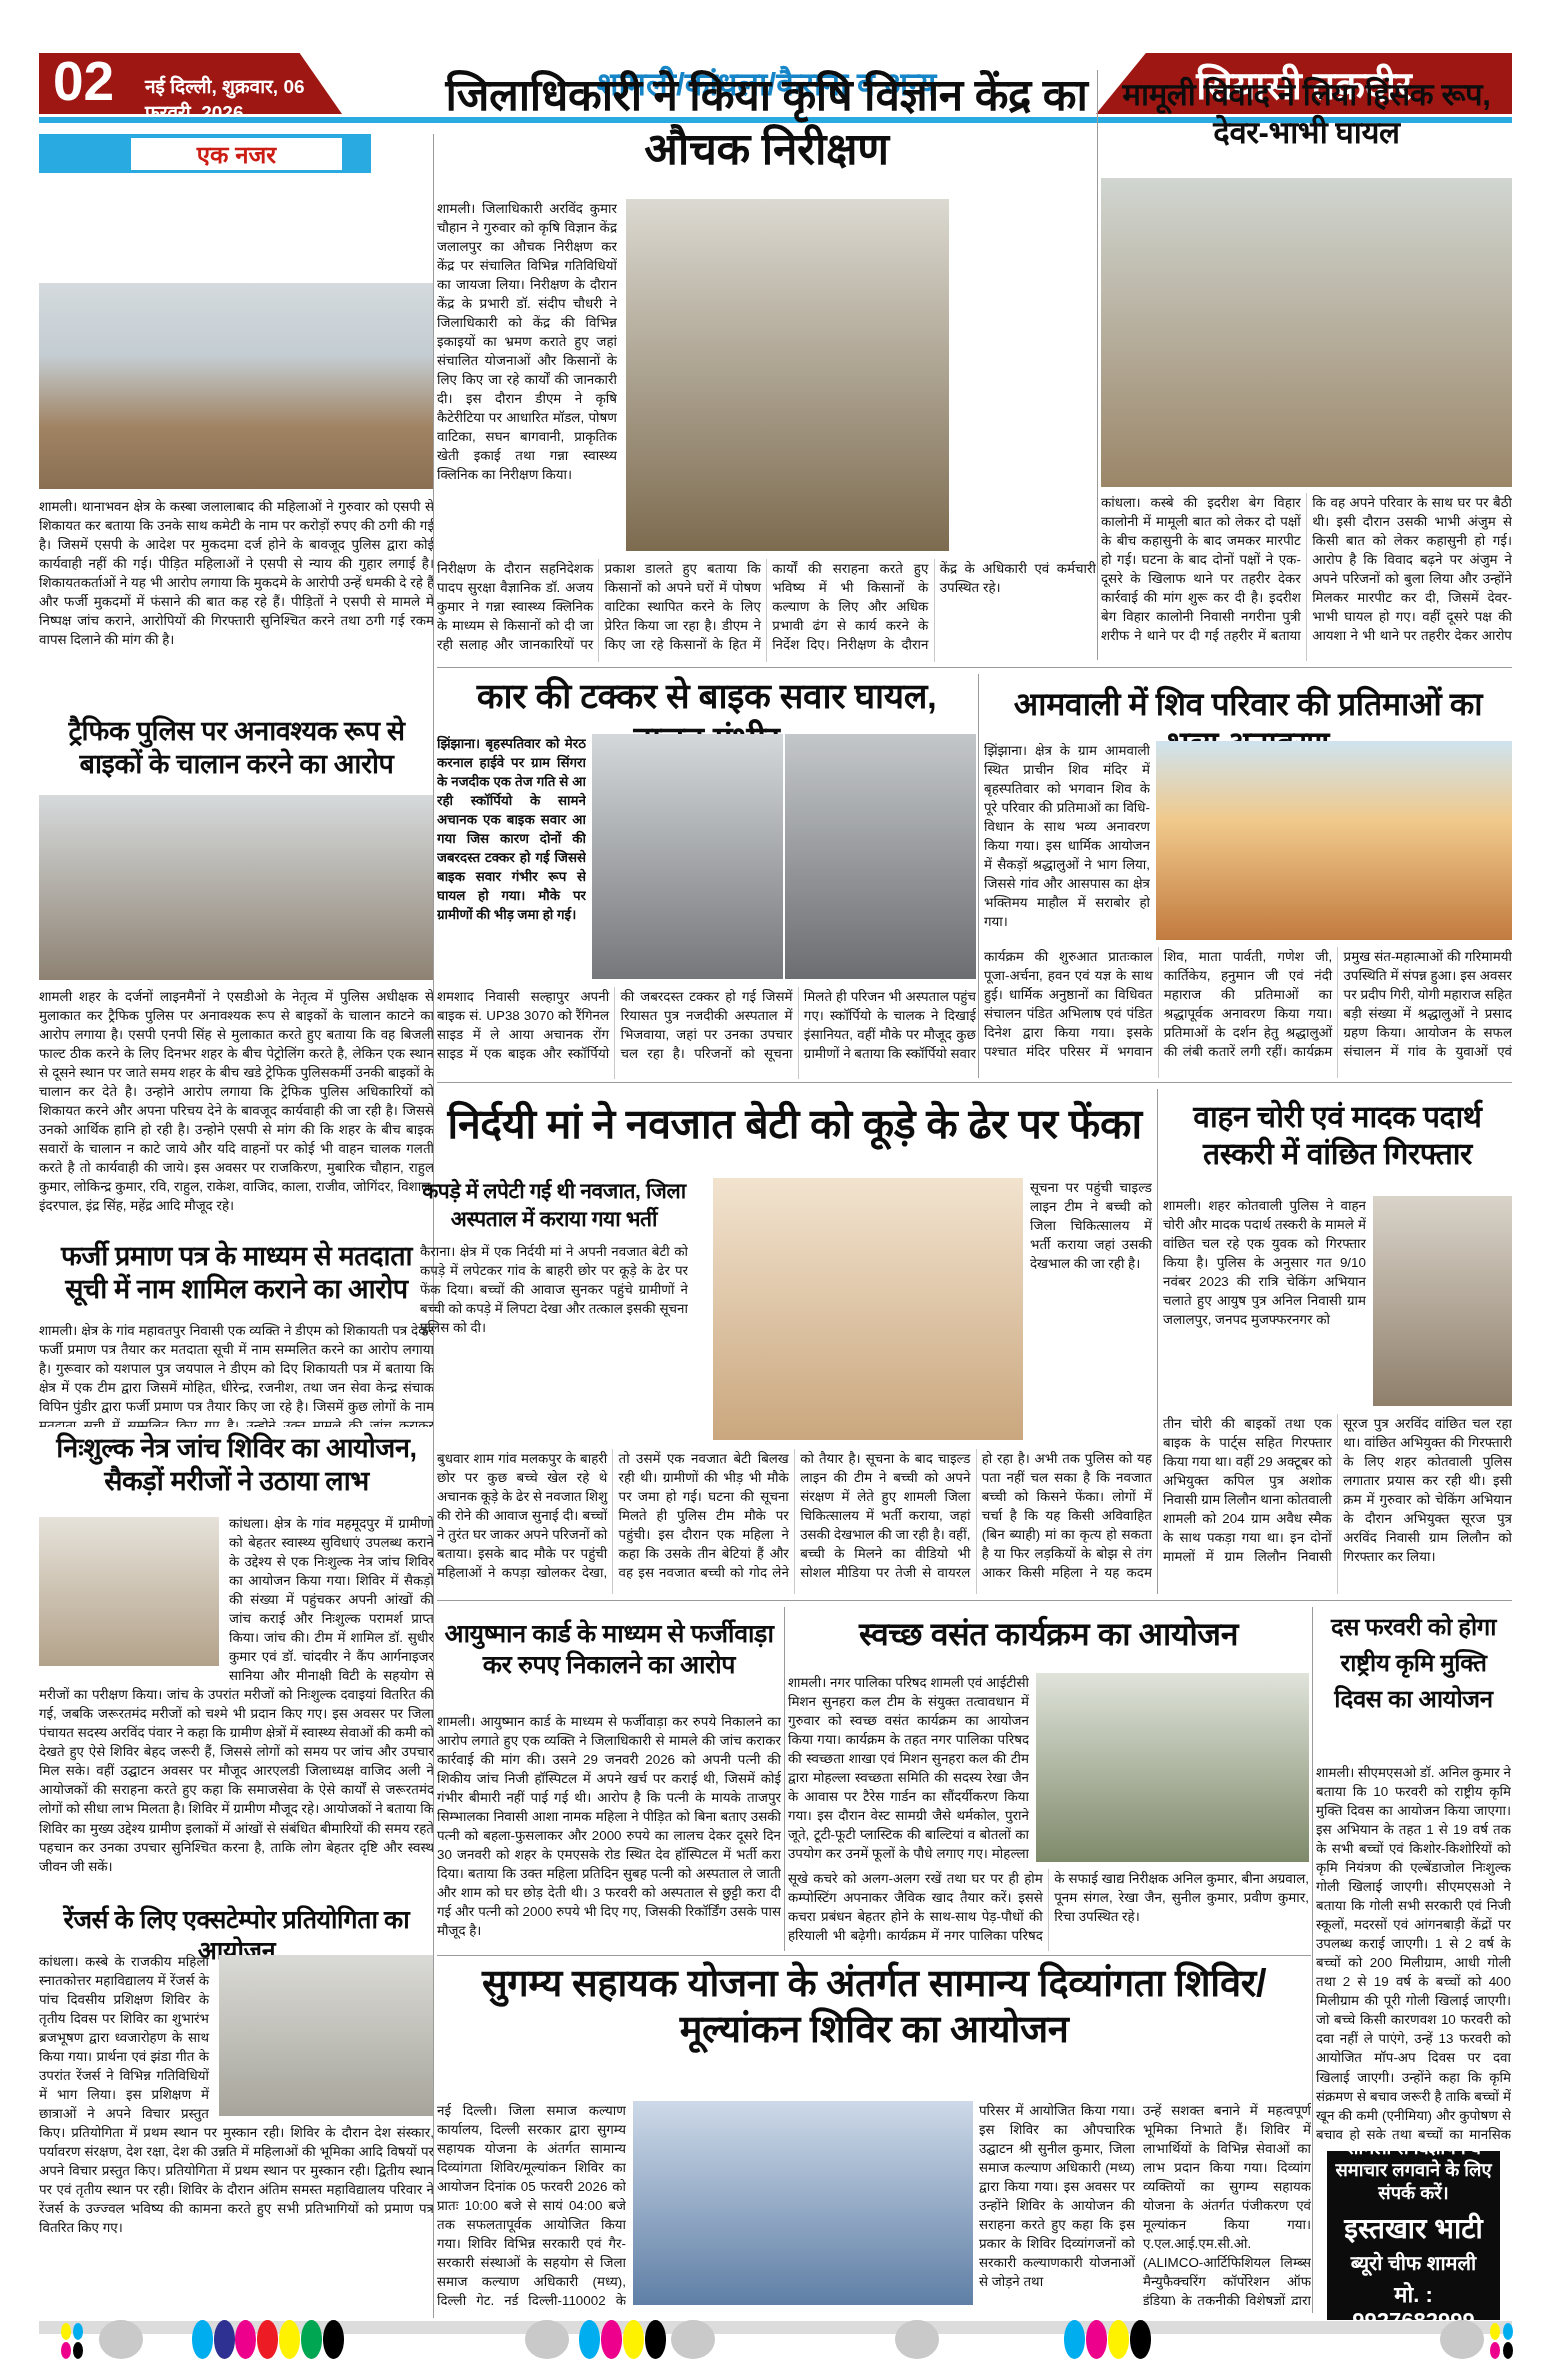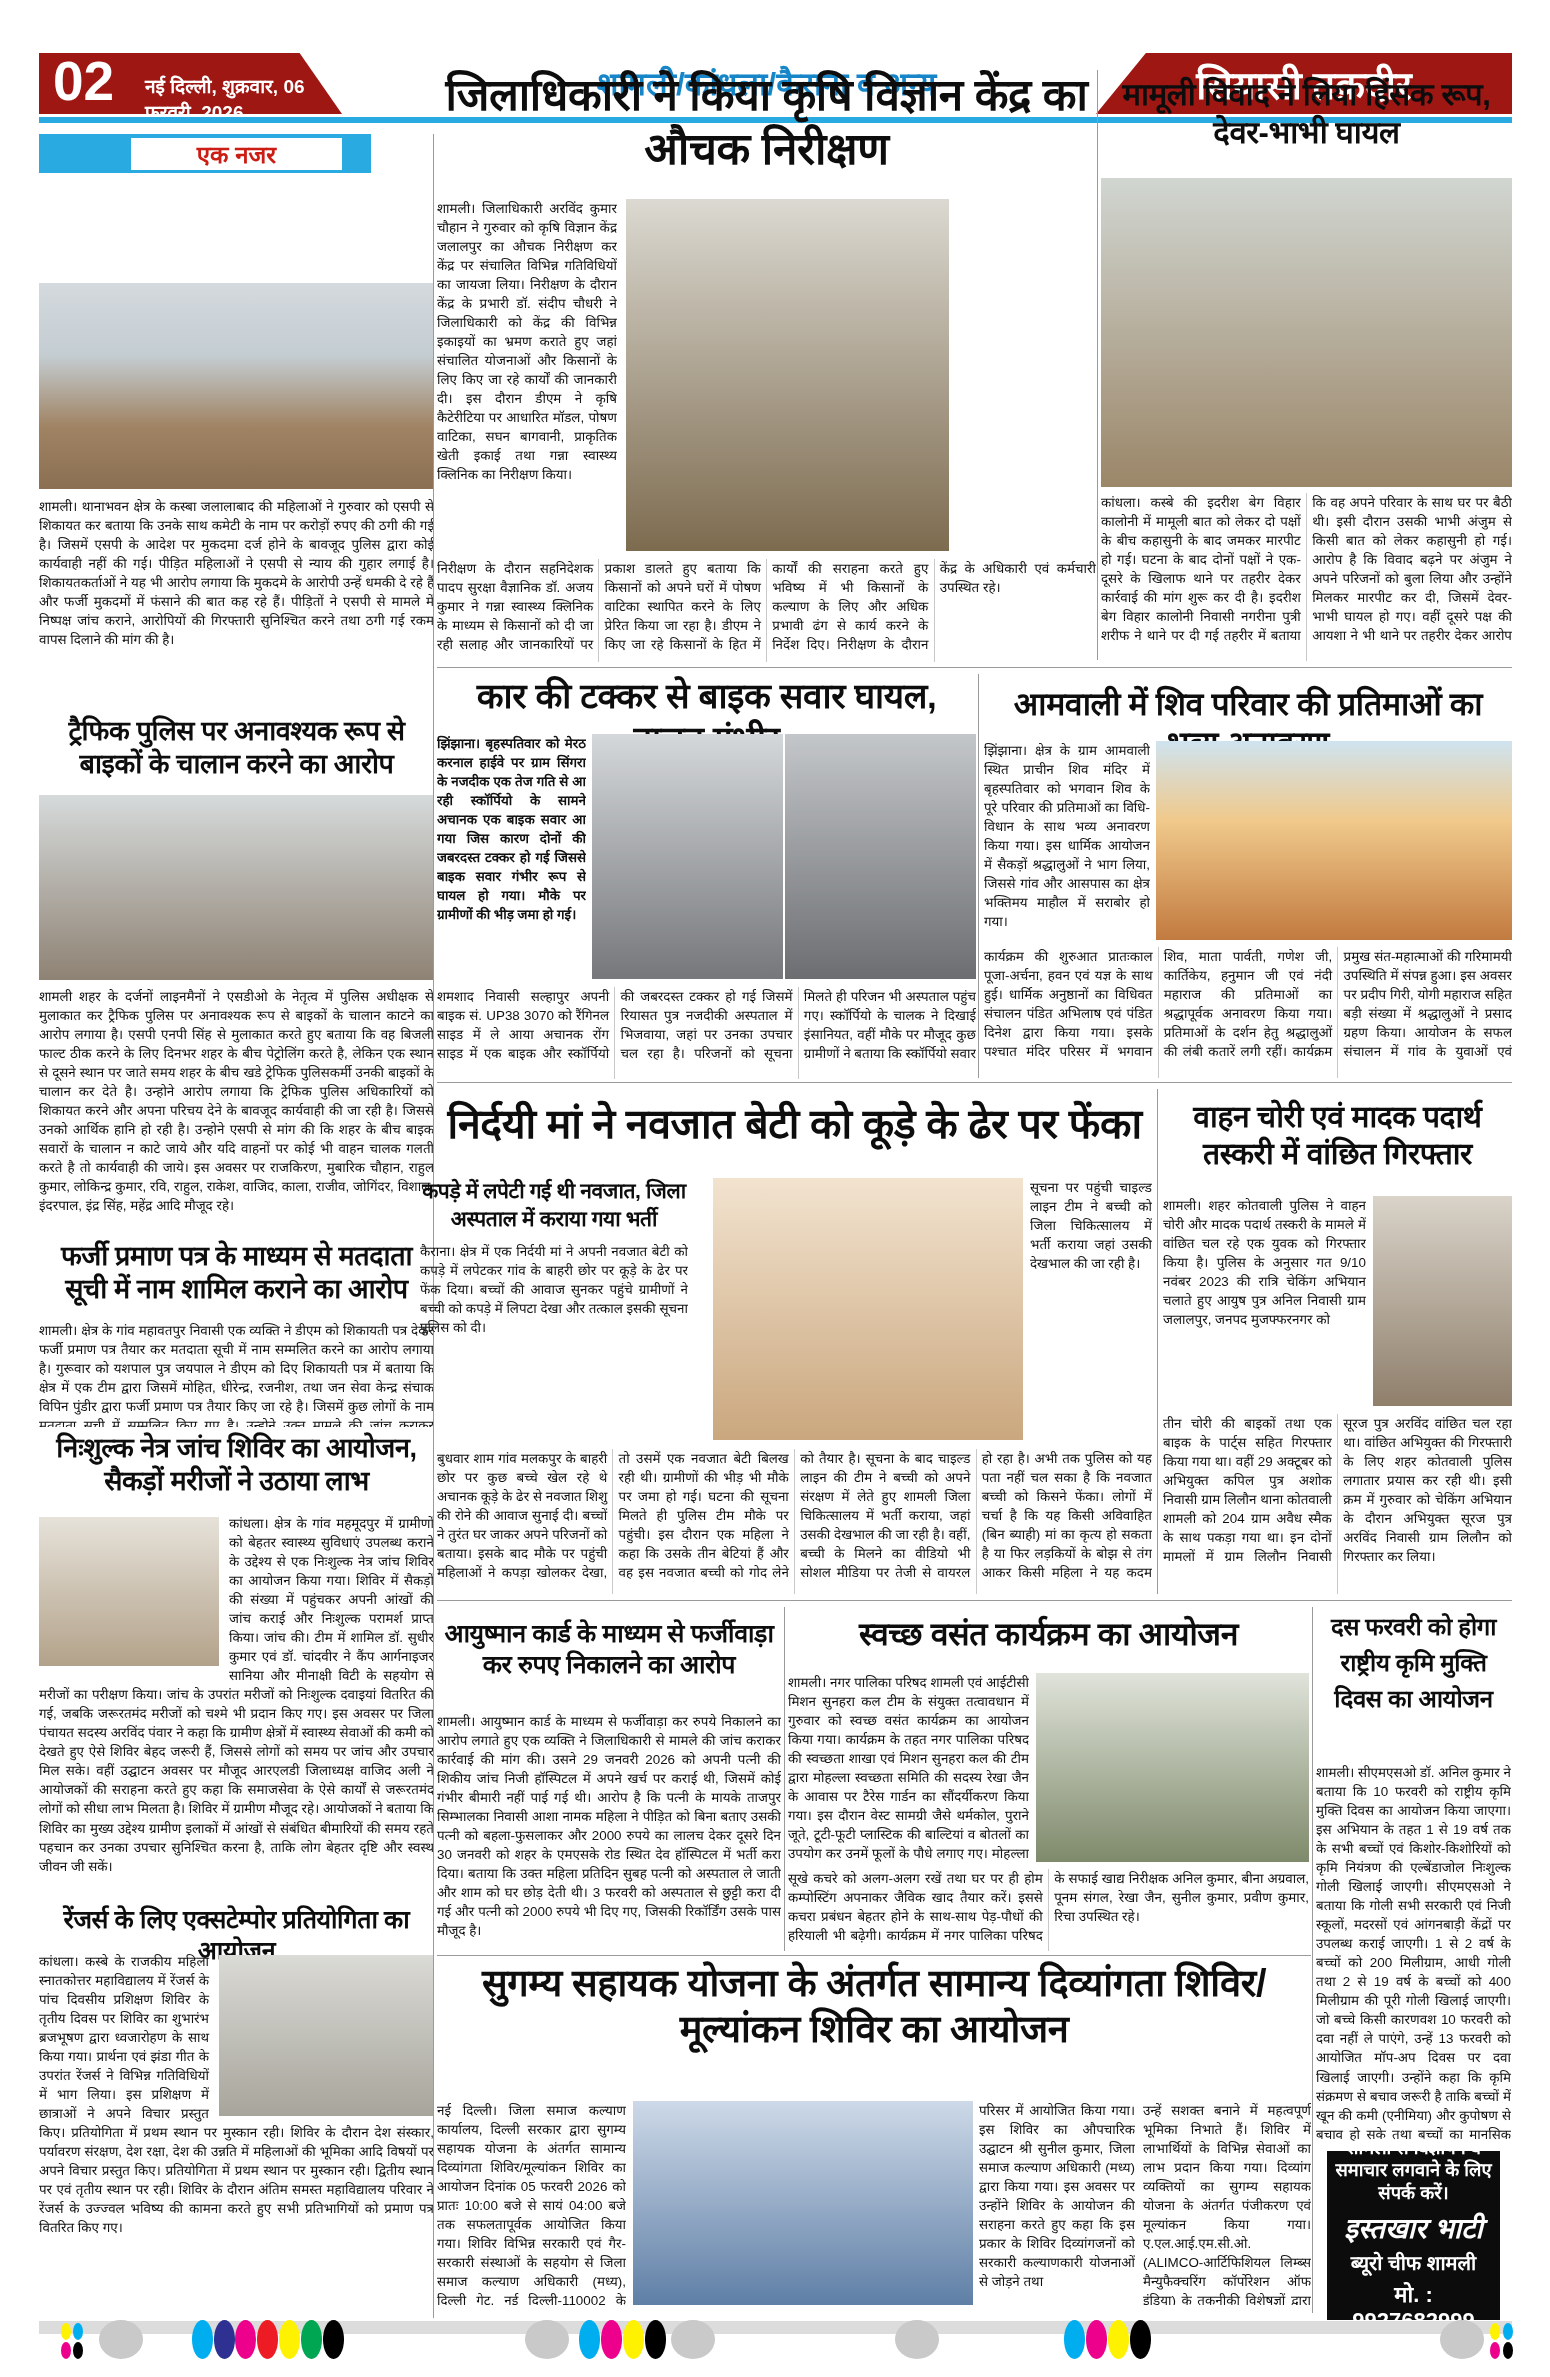--- a/index.html
+++ b/index.html
@@ -37,21 +37,21 @@
   .ph-m3{background:linear-gradient(180deg,#d5d8db,#75777b);}
   #ph-m4{background:linear-gradient(180deg,#cfe3ef 0%,#f0c98b 40%,#c27a3f 100%);}
   #ph-m5{background:linear-gradient(180deg,#f2e3cf,#caa77e);}
   #ph-m6{background:linear-gradient(180deg,#d9d3c9,#8f7f6b);}
   #ph-m8{background:linear-gradient(180deg,#dfe3da,#7f8a6b);}
   #ph-m10{background:linear-gradient(180deg,#cdd9e8,#5f7fa6);}
   
   #contact-box{left:1327px;top:2151px;width:173px;height:169px;background:#0c0c0c;color:#fff;text-align:center;
                display:flex;flex-direction:column;justify-content:center;gap:2.8px;padding:4.2px 5.6px;box-sizing:border-box;}
   #contact-box .c1{font-size:18.3px;font-weight:bold;line-height:1.25;}
-  #contact-box .c2{font-size:28px;font-weight:bold;font-style:italic;}
+  #contact-box .c2{font-size:28px;font-weight:bold;}
   #contact-box .c3{font-size:20px;font-weight:bold;}
   #contact-box .c4{font-size:22px;font-weight:bold;}
   
   #foot-strip{left:39px;top:2321px;width:1473px;height:12.7px;background:#dcdcdc;}
   .dot{position:absolute;border-radius:50%;}
 </style>
 </head>
 <body>
 
 <div id="page">

